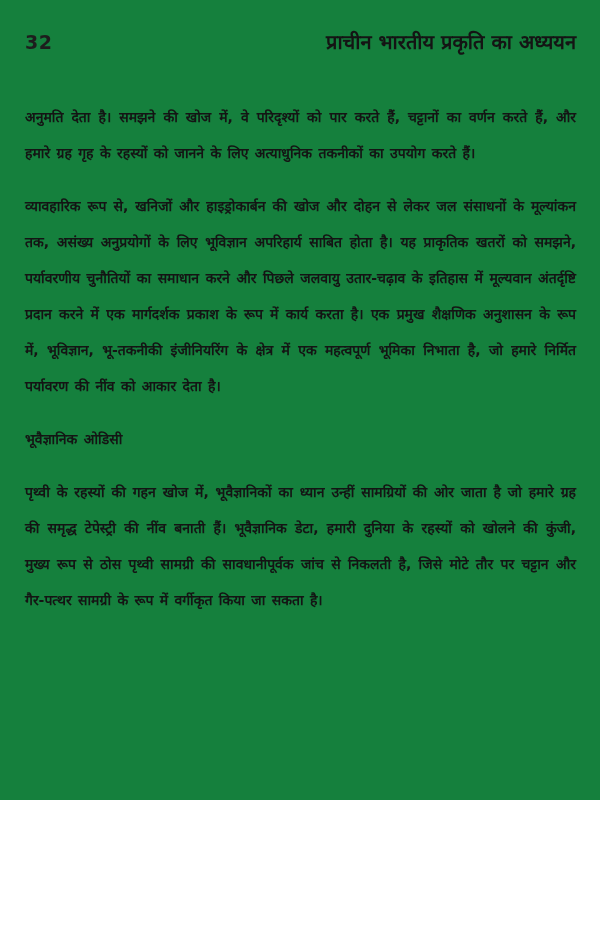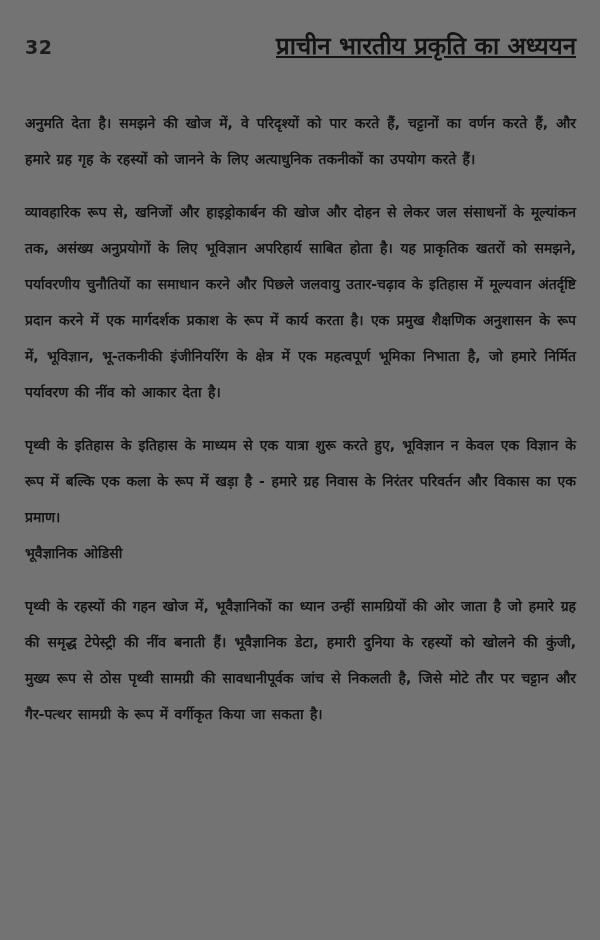--- a/index.html
+++ b/index.html
@@ -10,41 +10,40 @@
   body {
     width: 600px;
     height: 940px;
     overflow: hidden;
     font-family: "DejaVu Sans", "Liberation Sans", sans-serif;
     color: #161616;
   }
   .page {
     box-sizing: border-box;
     width: 600px;
-    height: 940px;
+    height: 800px;
     padding: 28px 24px 8px 25px;
-    background: #737373;
+    background: #15803d;
   }
   .page-header {
     display: flex;
     justify-content: space-between;
     align-items: baseline;
   }
   .page-number {
     font-size: 19px;
     font-weight: 600;
     letter-spacing: 0.5px;
     color: #1d1d1d;
   }
   .running-title {
-    font-size: 24px;
+    font-size: 20px;
     font-weight: 600;
     color: #141414;
     white-space: nowrap;
-    text-decoration: underline;
   }
   .page-body {
     margin-top: 44px;
   }
   .page-body p {
     margin: 0 0 17px 0;
     font-size: 14px;
     line-height: 36px;
     font-weight: 600;
     text-align: justify;
@@ -67,21 +66,20 @@
     <span class="page-number">32</span>
     <span class="running-title">प्राचीन भारतीय प्रकृति का अध्ययन</span>
   </header>
 
   <main class="page-body">
 
     <p>अनुमति देता है। समझने की खोज में, वे परिदृश्यों को पार करते हैं, चट्टानों का वर्णन करते हैं, और हमारे ग्रह गृह के रहस्यों को जानने के लिए अत्याधुनिक तकनीकों का उपयोग करते हैं।</p>
 
     <p>व्यावहारिक रूप से, खनिजों और हाइड्रोकार्बन की खोज और दोहन से लेकर जल संसाधनों के मूल्यांकन तक, असंख्य अनुप्रयोगों के लिए भूविज्ञान अपरिहार्य साबित होता है। यह प्राकृतिक खतरों को समझने, पर्यावरणीय चुनौतियों का समाधान करने और पिछले जलवायु उतार-चढ़ाव के इतिहास में मूल्यवान अंतर्दृष्टि प्रदान करने में एक मार्गदर्शक प्रकाश के रूप में कार्य करता है। एक प्रमुख शैक्षणिक अनुशासन के रूप में, भूविज्ञान, भू-तकनीकी इंजीनियरिंग के क्षेत्र में एक महत्वपूर्ण भूमिका निभाता है, जो हमारे निर्मित पर्यावरण की नींव को आकार देता है।</p>
 
-    <p class="no-gap-after">पृथ्वी के इतिहास के इतिहास के माध्यम से एक यात्रा शुरू करते हुए, भूविज्ञान न केवल एक विज्ञान के रूप में बल्कि एक कला के रूप में खड़ा है - हमारे ग्रह निवास के निरंतर परिवर्तन और विकास का एक प्रमाण।</p>
 
     <p class="section-heading">भूवैज्ञानिक ओडिसी</p>
 
     <p>पृथ्वी के रहस्यों की गहन खोज में, भूवैज्ञानिकों का ध्यान उन्हीं सामग्रियों की ओर जाता है जो हमारे ग्रह की समृद्ध टेपेस्ट्री की नींव बनाती हैं। भूवैज्ञानिक डेटा, हमारी दुनिया के रहस्यों को खोलने की कुंजी, मुख्य रूप से ठोस पृथ्वी सामग्री की सावधानीपूर्वक जांच से निकलती है, जिसे मोटे तौर पर चट्टान और गैर-पत्थर सामग्री के रूप में वर्गीकृत किया जा सकता है।</p>
 
   </main>
 
 </div>
 
 </body></html>

